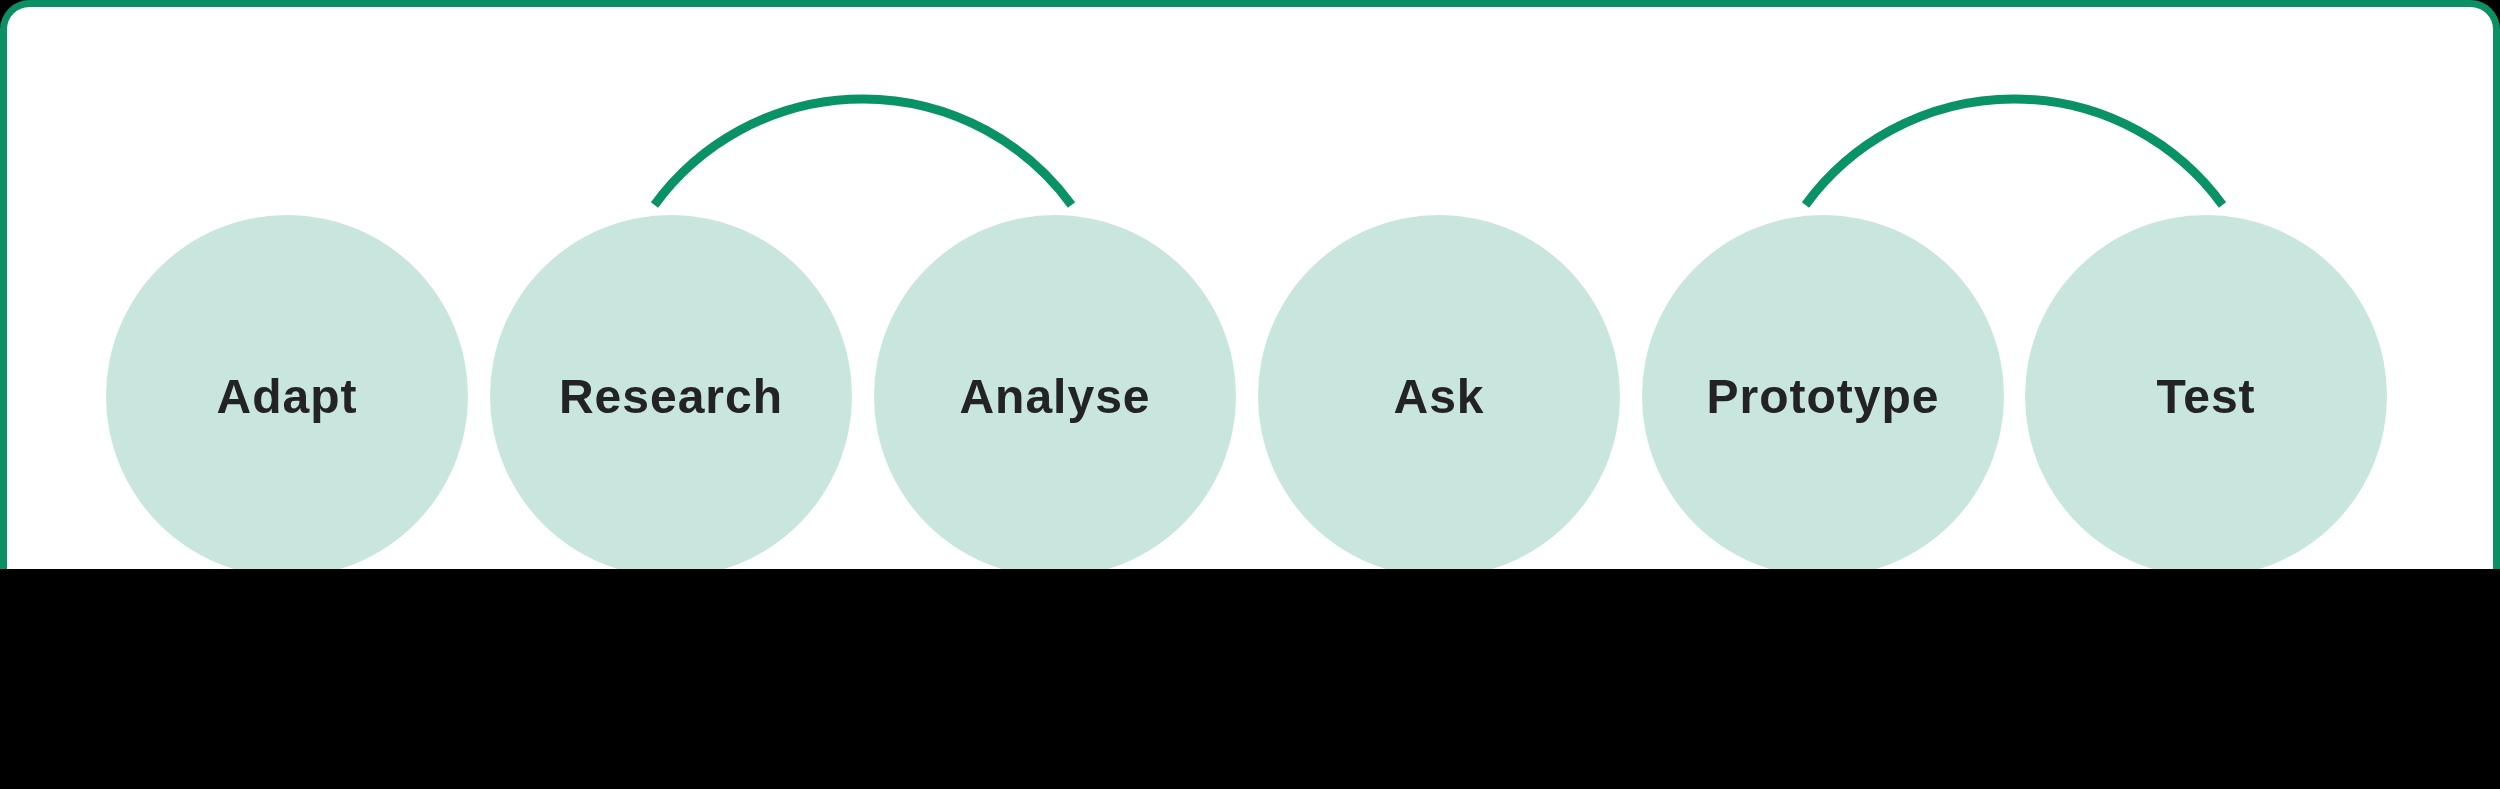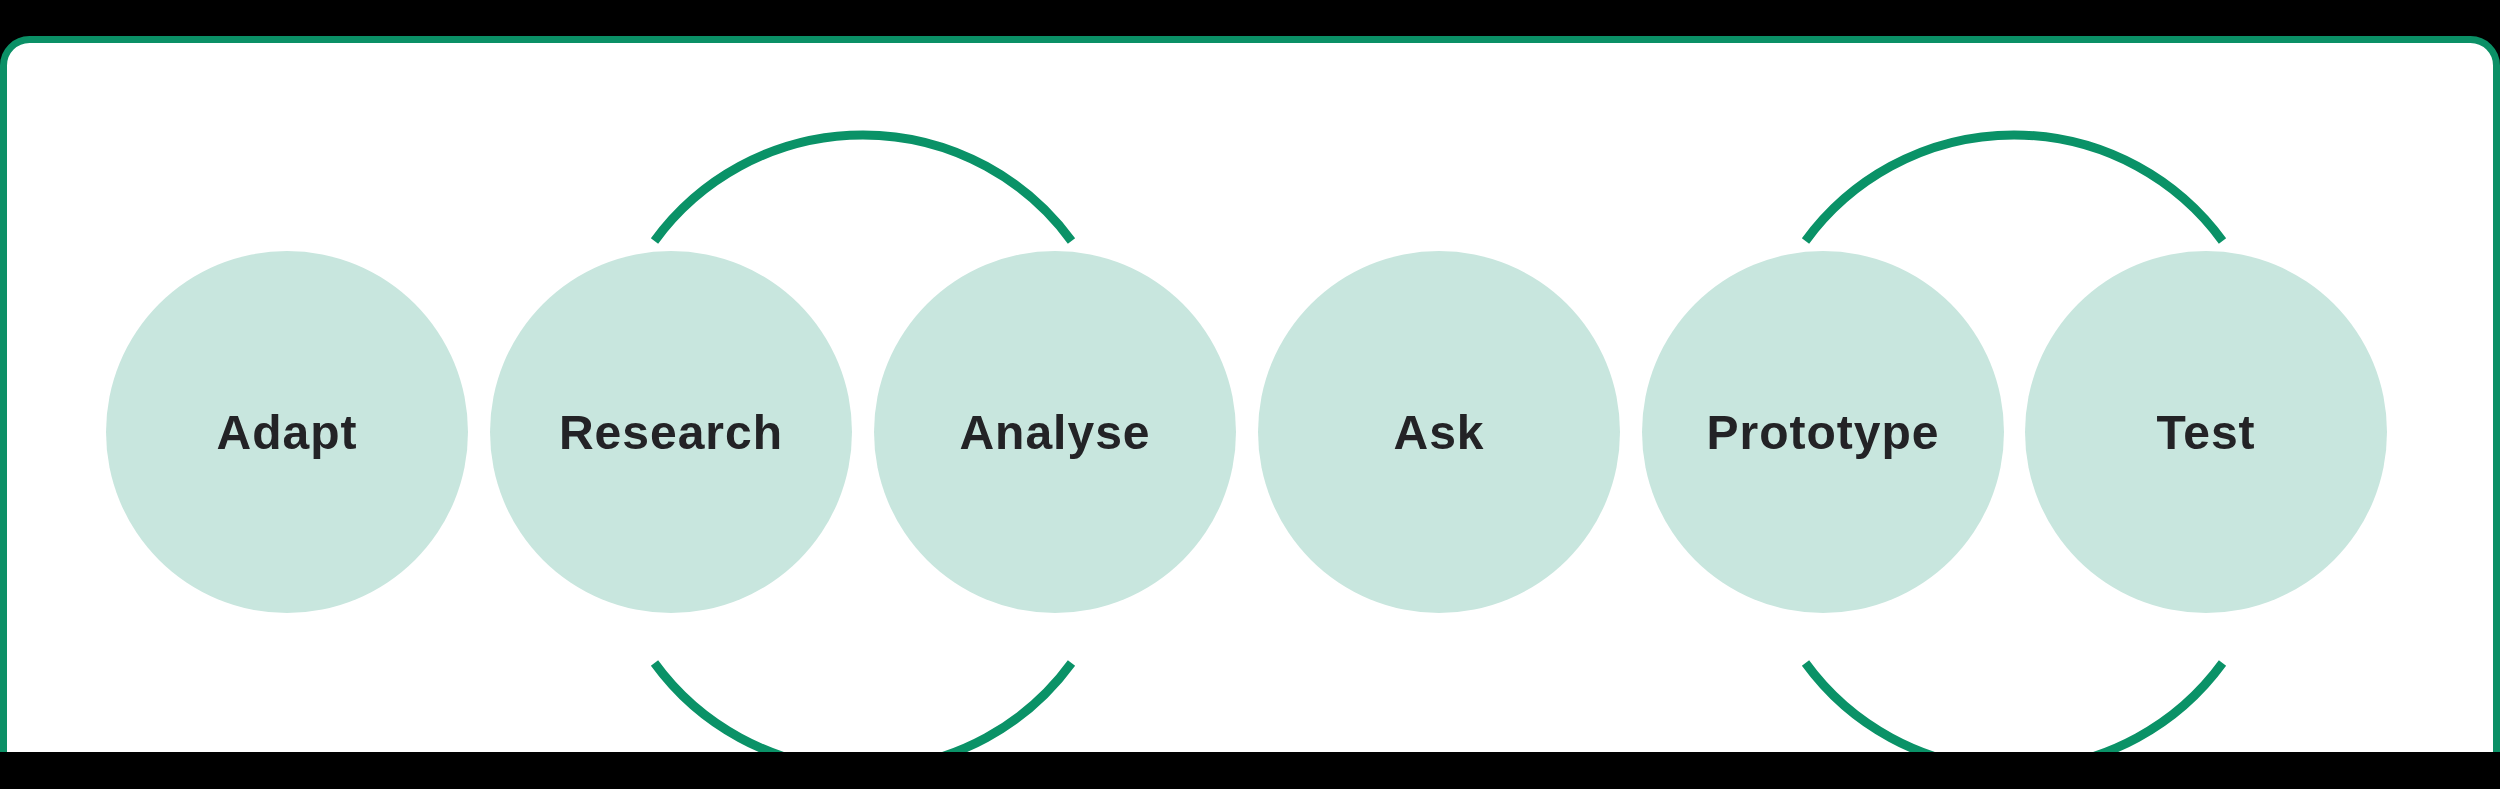--- a/index.html
+++ b/index.html
@@ -3,22 +3,21 @@
 <meta charset="utf-8">
 <style>
   html, body {
     margin: 0;
     padding: 0;
     background: #000000;
   }
   .stage-wrap {
     position: relative;
     width: 2500px;
-    height: 716px;
-    margin-top: 36px;
+    height: 569px;
   }
   svg.diagram {
     display: block;
     width: 2500px;
     height: 789px;
   }
   svg.diagram text {
     font-family: "Liberation Sans", sans-serif;
     font-weight: 700;
     font-size: 48px;

